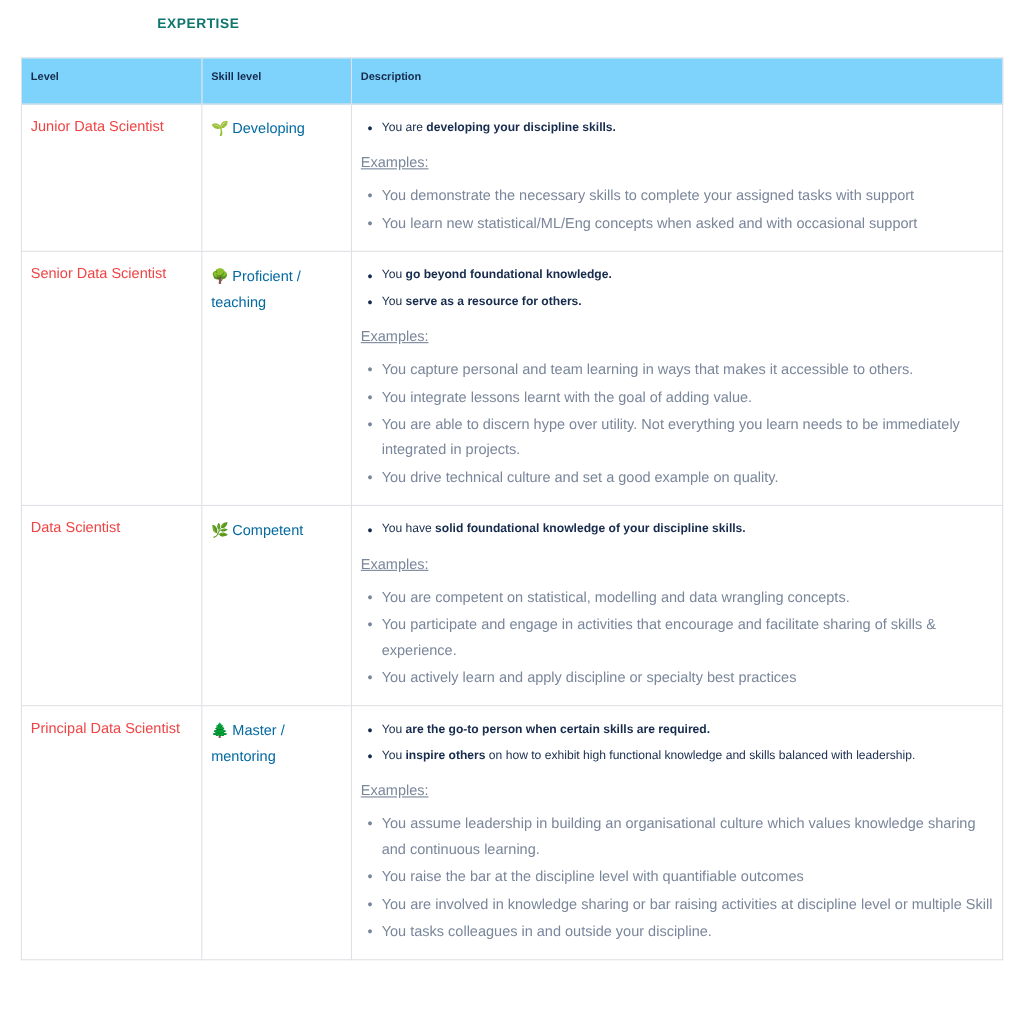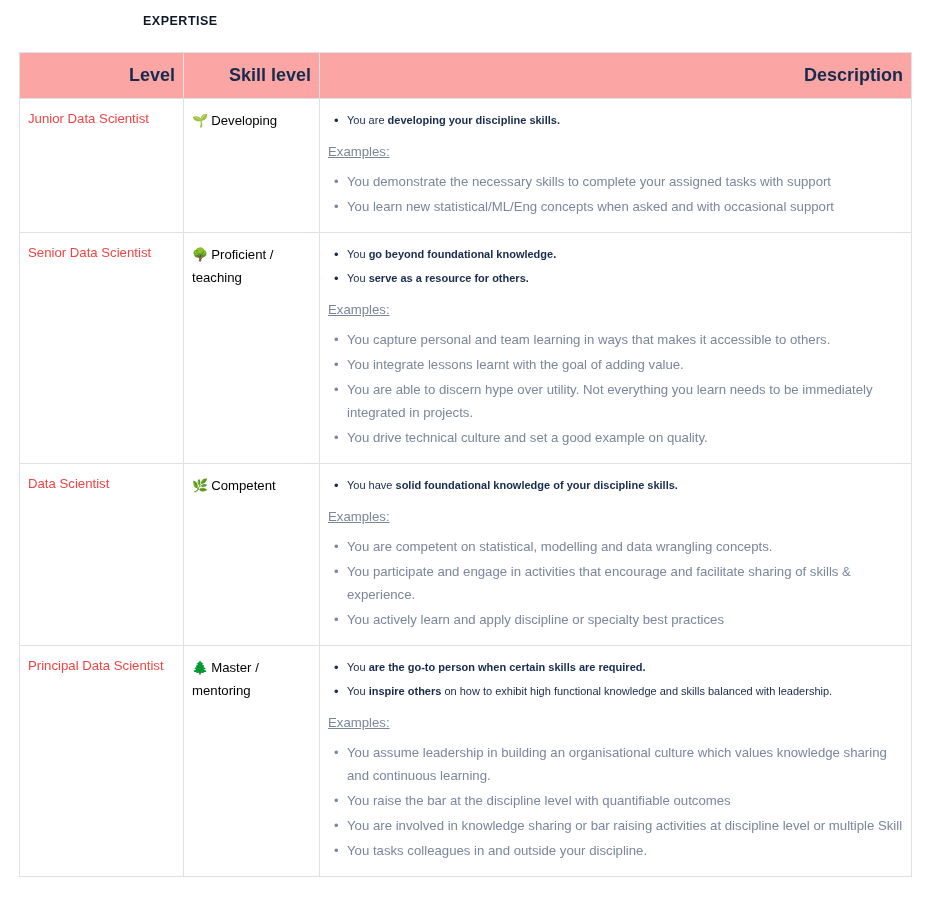--- a/index.html
+++ b/index.html
@@ -23,21 +23,21 @@
   }
 
   
   .section-heading {
     position: absolute;
     left: 143px;
     top: 13px;
     font-size: 12.5px;
     font-weight: bold;
     letter-spacing: 0.5px;
-    color: #0f172a;
+    color: #0f766e;
     line-height: 16px;
     white-space: nowrap;
   }
 
   
   .table-wrap {
     position: absolute;
     left: 19px;
     top: 52px;
     width: 892px;
@@ -52,39 +52,39 @@
   table.expertise col.c-skill     { width: 136px; }
   table.expertise col.c-desc      { width: 592px; }
 
   table.expertise th,
   table.expertise td {
     border: 1px solid #DFE1E6;
     vertical-align: top;
     padding: 10px 8px 12px 8px;
   }
   table.expertise thead th {
-    background: #fca5a5;
-    font-size: 18px;
+    background: #7dd3fc;
+    font-size: 10px;
     font-weight: bold;
     color: #172B4D;
-    text-align: right;
+    text-align: left;
     padding: 12px 8px 12px 8px;
     height: 17px;
   }
 
   .cell-level {
     font-size: 13.2px;
     line-height: 20px;
     color: #ef4444;
     padding-top: 11px;
   }
   .cell-skill {
     font-size: 13.2px;
     line-height: 23px;
-    color: #000000;
+    color: #0369a1;
     padding-top: 11px;
   }
   .skill-emoji {
     font-family: "DejaVu Sans", sans-serif;
     font-size: 13px;
     margin-right: 3px;
   }
 
   .cell-desc {
     padding-top: 6px;

